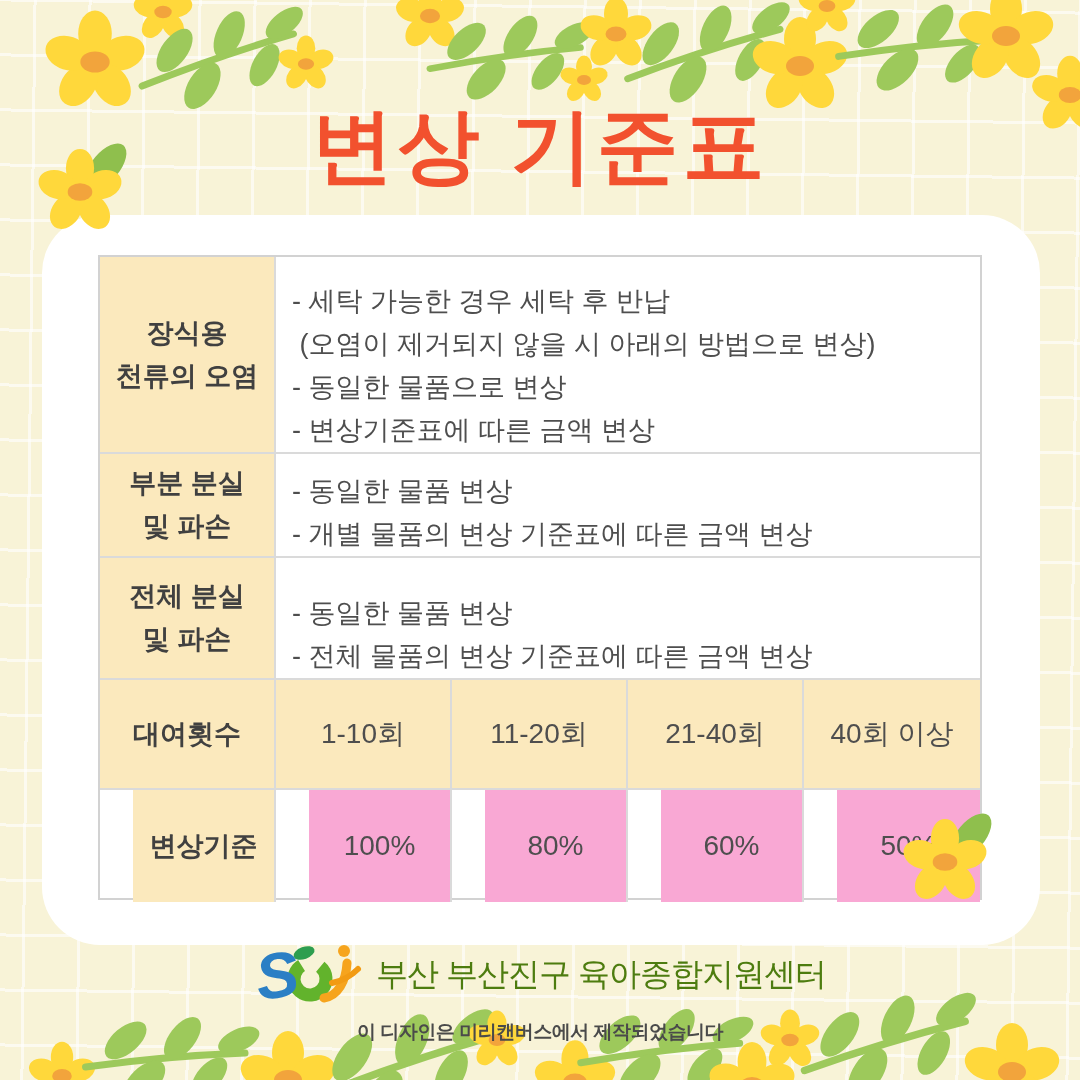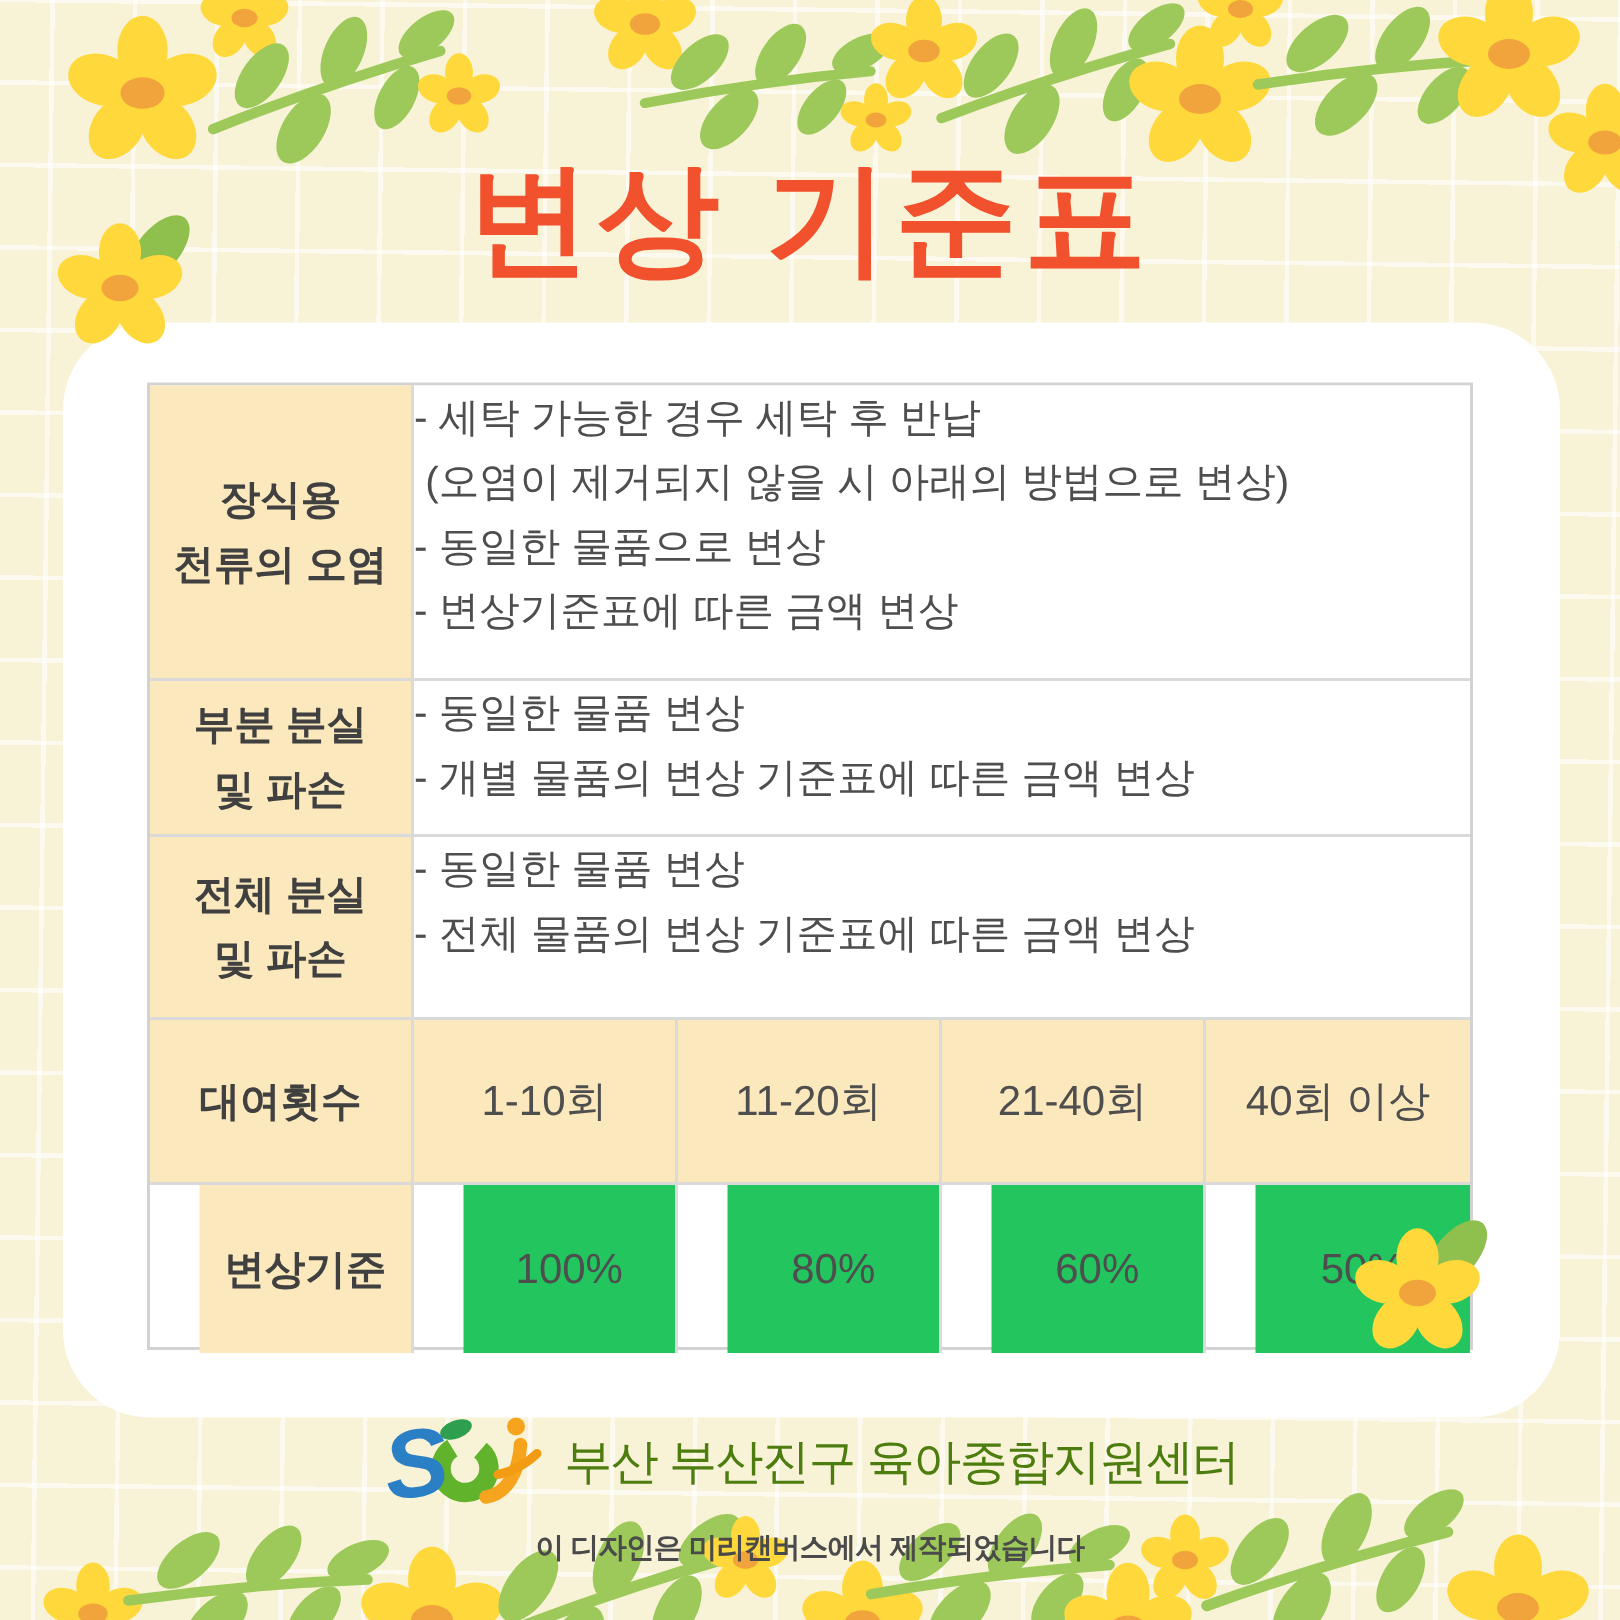--- a/index.html
+++ b/index.html
@@ -41,27 +41,27 @@
     box-sizing:border-box;border-right:2px solid #DADADA;border-bottom:2px solid #DADADA;
     display:flex;align-items:center;justify-content:center;flex-direction:column;
   }
   .cell.no-r{border-right:none;}
   .cell.no-b{border-bottom:none;margin-left:33px;}
   .hdr{
     background:#FBE9BD;font-weight:700;color:#404040;
     font-size:27px;line-height:43px;text-align:center;
   }
   .content{
-    grid-column:2 / 6;align-items:flex-start;justify-content:flex-start;
-    padding-left:0;background:#FFFFFF;
+    grid-column:2 / 6;align-items:flex-start;justify-content:flex-end;
+    padding-left:16px;background:#FFFFFF;
   }
   .content .line{
     font-size:27px;line-height:43px;color:#4E4E4E;white-space:pre-wrap;
   }
-  .vcell{font-size:28px;color:#4E4E4E;background:#22c55e;}
+  .vcell{font-size:28px;color:#4E4E4E;background:#f9a8d4;}
   .vcell.yellow{background:#FBE9BD;}
 
   .footer{
     position:absolute;left:0;top:941px;width:100%;z-index:3;
     display:flex;flex-direction:column;align-items:center;
   }
   .org-row{display:flex;align-items:center;gap:10px;}
   .org-name{font-size:32px;color:#4d7c0f;letter-spacing:-1px;}
   .credit{margin-top:10px;font-size:19px;font-weight:700;color:#4A4A4A;letter-spacing:-0.5px;}
 </style>

